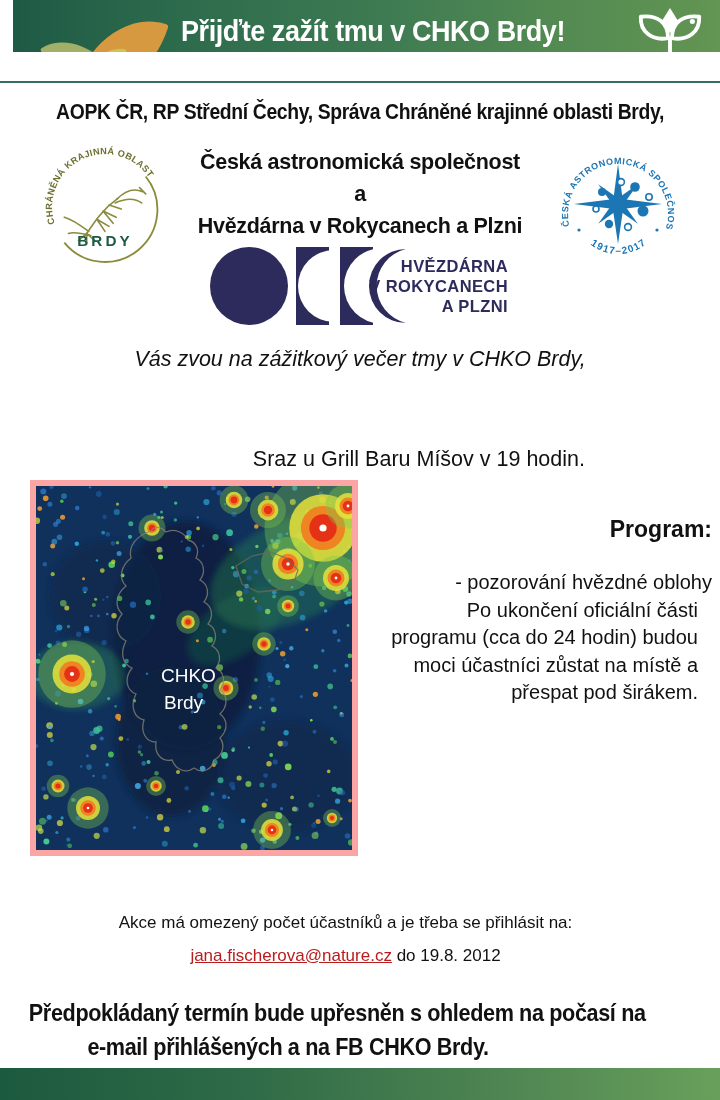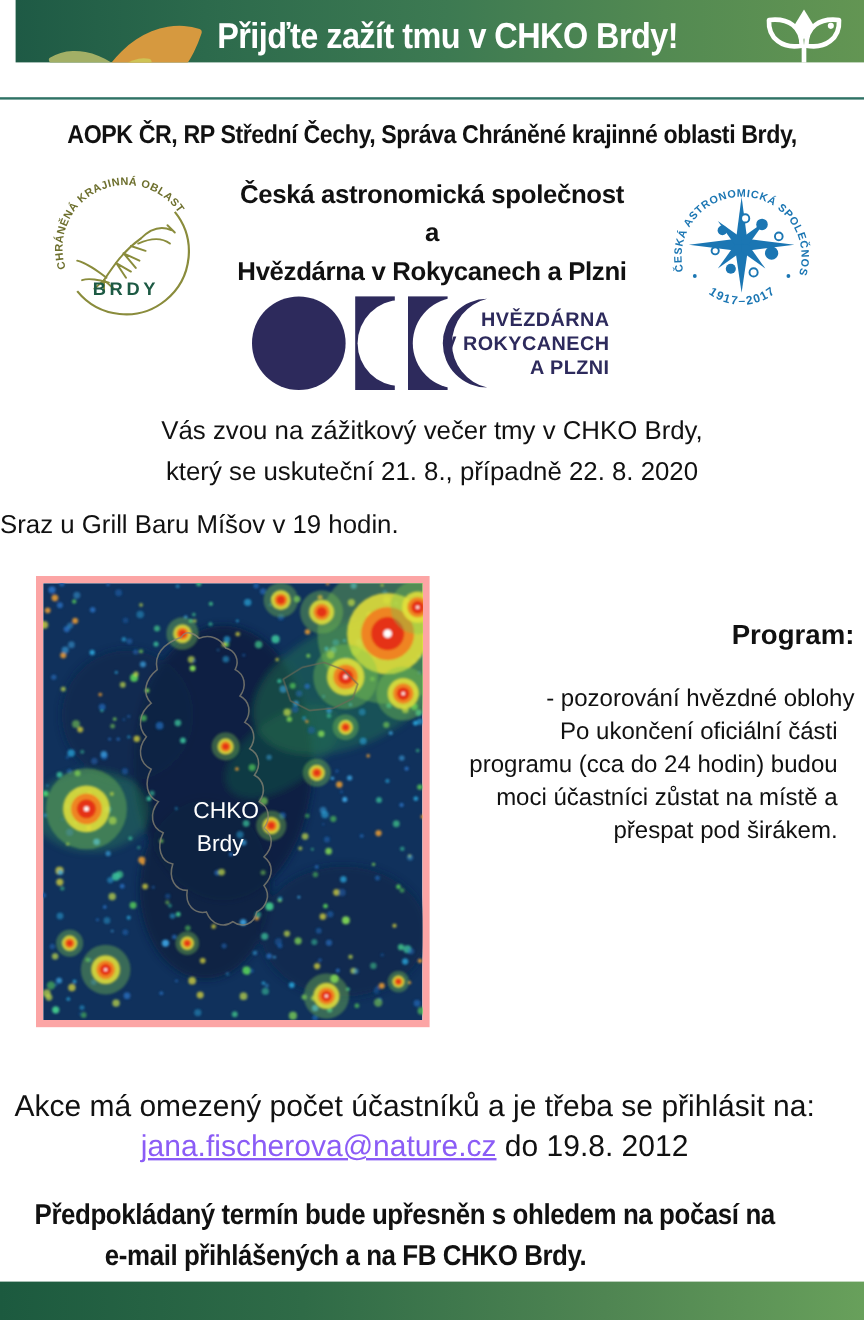--- a/index.html
+++ b/index.html
@@ -12,28 +12,28 @@
   .header-rule{position:absolute;left:0;top:81px;width:720px;height:2px;background:#2f7265;}
   .header-title{position:absolute;left:0;top:14px;width:720px;text-align:center;color:#fff;
                 font-weight:bold;font-size:30px;letter-spacing:-0.5px;transform:scaleX(.9);white-space:nowrap;}
   .leaf{position:absolute;}
   
   .cond{transform:scaleX(.9);transform-origin:50% 50%;white-space:nowrap;}
   .line1{position:absolute;left:0;top:100px;width:720px;text-align:center;font-weight:bold;
          font-size:21.5px;letter-spacing:-0.4px;}
   .orgs{position:absolute;left:0;top:146px;width:720px;text-align:center;font-weight:bold;
         font-size:21.5px;line-height:32px;letter-spacing:-0.3px;}
-  .invite{position:absolute;left:0;top:342px;width:720px;text-align:center;font-size:21.5px;line-height:34px;}
-  .meet{position:absolute;left:0;top:425px;width:585px;text-align:left;font-size:21.5px;}
+  .invite{position:absolute;left:0;top:342px;width:720px;text-align:center;font-size:21.5px;line-height:34px;font-style:italic;}
+  .meet{position:absolute;left:0;top:447px;width:585px;text-align:right;font-size:21.5px;}
   .program{position:absolute;left:372px;top:516px;width:340px;text-align:right;}
   .program h3{margin:0 0 26px 0;font-size:23px;font-weight:bold;}
   .prog-items{font-size:20px;line-height:27.5px;}
   .prog-note{font-size:20px;line-height:27.5px;width:312px;margin-left:14px;}
-  .signup{position:absolute;left:0;top:906px;width:691px;text-align:center;font-size:25px;line-height:33px;}
-  .signup a{color:#8b5cf6;}
+  .signup{position:absolute;left:0;top:906px;width:691px;text-align:center;font-size:17px;line-height:33px;}
+  .signup a{color:#b91c1c;}
   .footer-note{position:absolute;left:0;top:996px;width:576px;text-align:center;font-weight:bold;
                font-size:24px;line-height:34px;letter-spacing:-0.4px;}
   .footer-note div{transform:scaleX(.9);white-space:nowrap;}
   .bottom-band{position:absolute;left:0;top:1068px;width:720px;height:32px;
                background:linear-gradient(90deg,#1c5a3f 0%,#2f6b47 35%,#4f8552 70%,#68a05b 100%);}
   .mapbox{position:absolute;left:30px;top:480px;width:316px;height:364px;border:6px solid #fca5a5;}
   svg text{font-family:"Liberation Sans",sans-serif;}
 </style>
 </head>
 <body>
@@ -130,21 +130,20 @@
   </g>
   <g font-size="16.5" font-weight="bold" fill="#2d2a5c" text-anchor="end" letter-spacing="0.4">
     <text x="298" y="28">HVĚZDÁRNA</text>
     <text x="298" y="48">V ROKYCANECH</text>
     <text x="298" y="68">A PLZNI</text>
   </g>
 </svg>
 
 <div class="invite">
   <div>Vás zvou na zážitkový večer tmy v CHKO Brdy,</div>
-  <div>který se uskuteční 21. 8., případně 22. 8. 2020</div>
 </div>
 <div class="meet">Sraz u Grill Baru Míšov v 19 hodin.</div>
 
 <div class="mapbox">
   <svg id="map-svg" width="316" height="364" viewBox="0 0 316 364">
     <defs>
       <filter id="blurBig" x="-60%" y="-60%" width="220%" height="220%">
           <feGaussianBlur stdDeviation="3.2"></feGaussianBlur>
         </filter>
       <filter id="blurSm" x="-60%" y="-60%" width="220%" height="220%">

